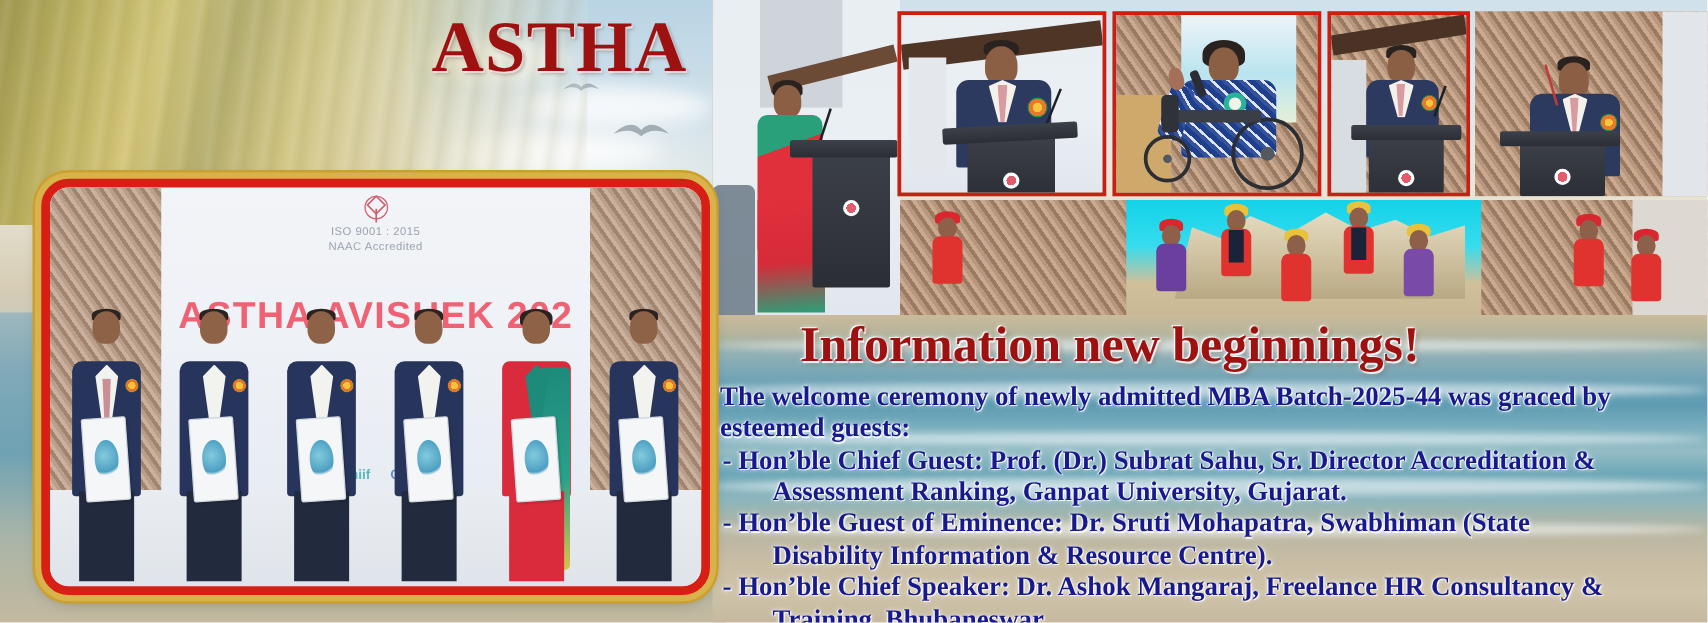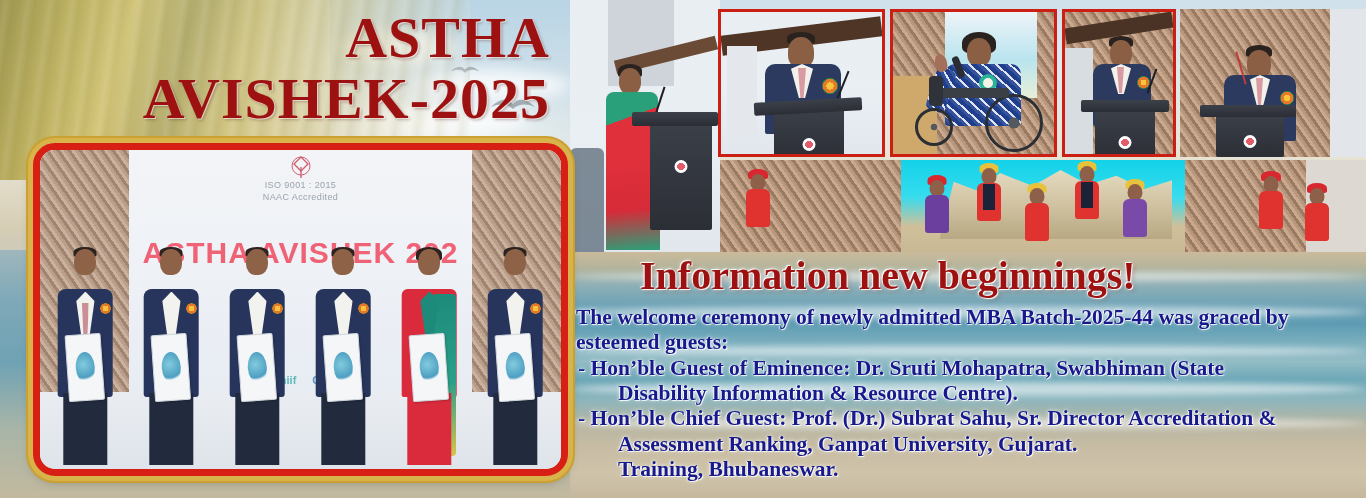--- a/index.html
+++ b/index.html
@@ -493,21 +493,20 @@
   <div class="bg-beach">
     <div class="wave" style="top:22px; height:9px;"></div>
     <div class="wave" style="top:56px; height:12px;"></div>
     <div class="wave" style="top:96px; height:10px;"></div>
     <div class="wave" style="top:132px; height:14px;"></div>
     <div class="wave" style="top:168px; height:11px;"></div>
   </div>
 
   <div class="title-block">
     <div class="title-line l1">ASTHA</div>
-    <div class="title-line l2">AVISHEK-2025</div>
   </div>
 
   <div class="main-photo-frame">
     <div class="mp-inner">
       <div class="mp-backdrop"></div>
       <div class="mp-wall-l"></div>
       <div class="mp-wall-r"></div>
       <svg class="mp-logo" viewBox="0 0 40 26">
         <path d="M20 2 L27 9 L20 16 L13 9 Z" fill="none" stroke="#d06070" stroke-width="1.4"></path>
         <circle cx="20" cy="11" r="9" fill="none" stroke="#d06070" stroke-width="1"></circle>
@@ -720,25 +719,26 @@
         <div class="d-body"></div>
       </div>
     </div>
   </div>
 
   <div class="headline">Information new beginnings!</div>
 
   <div class="body-text">
     <span class="intro">The welcome ceremony of newly admitted MBA Batch-2025-44 was graced by esteemed guests:</span>
     <span class="guest">
+      <span>- Hon’ble Chief Guest: Prof. (Dr.) Subrat Sahu, Sr. Director Accreditation &amp;</span>
+      <span class="cont">Assessment Ranking, Ganpat University, Gujarat.</span>
+    </span>
+    <span class="guest">
       <span>- Hon’ble Guest of Eminence: Dr. Sruti Mohapatra, Swabhiman (State</span>
       <span class="cont">Disability Information &amp; Resource Centre).</span>
     </span>
     <span class="guest">
-      <span>- Hon’ble Chief Guest: Prof. (Dr.) Subrat Sahu, Sr. Director Accreditation &amp;</span>
-      <span class="cont">Assessment Ranking, Ganpat University, Gujarat.</span>
-    </span>
-    <span class="guest">
+      <span>- Hon’ble Chief Speaker: Dr. Ashok Mangaraj, Freelance HR Consultancy &amp;</span>
       <span class="cont">Training, Bhubaneswar.</span>
     </span>
   </div>
 
 </div>
 
 </body></html>

